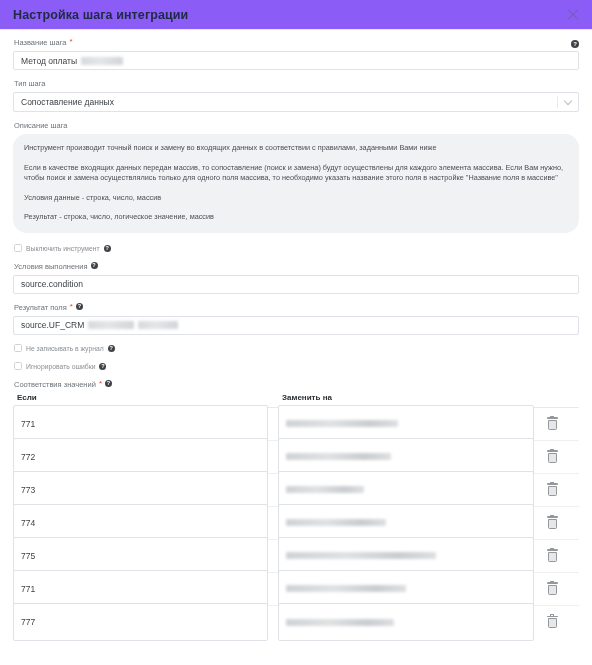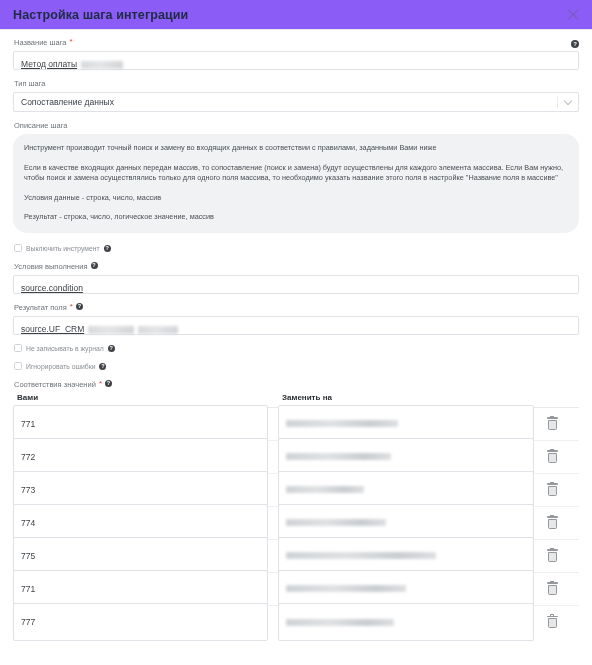--- a/index.html
+++ b/index.html
@@ -108,22 +108,21 @@
     height: 19px;
     border: 1px solid #dfe2e6;
     border-radius: 2px;
     background: #ffffff;
     font-family: "Liberation Sans", "DejaVu Sans", sans-serif;
     font-size: 8.5px;
     color: #3c4146;
     padding: 0 7px;
     outline: none;
     display: flex;
-    align-items: flex-end;
-    text-decoration: underline;
+    align-items: center;
   }
   .input-wrap { position: relative; margin-bottom: 9px; }
 
   
   .redact {
     display: inline-block;
     height: 8px;
     background: linear-gradient(90deg,#d7d9dc,#e3e5e7 45%,#d2d4d7);
     border-radius: 1px;
     filter: blur(1.6px);
@@ -370,21 +369,21 @@
   </div>
 
   <div class="field-label">
     <span>Соответствия значений</span>
     <span class="req-star">*</span>
     <span class="help-icon">?</span>
   </div>
 
   <div>
     <div class="table-head">
-      <div class="col-find th">Вами</div>
+      <div class="col-find th">Если</div>
       <div class="col-repl th">Заменить на</div>
       <div class="col-del"></div>
     </div>
     <div id="rows-container">
         <div class="map-row">
           <div class="col-find cell-input">771</div>
           <div class="col-repl cell-input">
             <div class="redact-line" style="width: 112px;"></div>
           </div>
           <div class="col-del del-cell">

